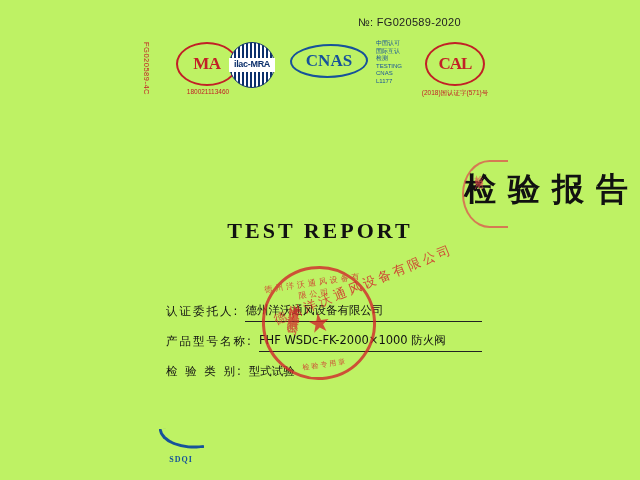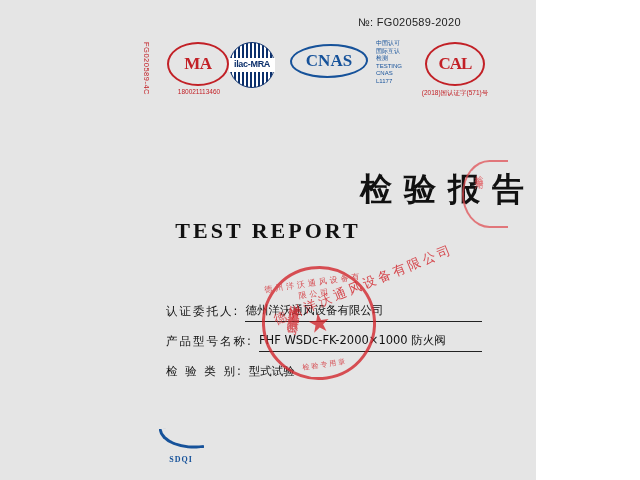--- a/index.html
+++ b/index.html
@@ -11,23 +11,23 @@
     width: 640px;
     height: 480px;
     overflow: hidden;
     font-family: "Liberation Sans", sans-serif;
     color: #1a1a1a;
     position: relative;
   }
   .page {
     position: absolute;
     left: 0; top: 0;
-    width: 536px;
+    width: 640px;
     height: 480px;
-    background: #e5e5e5;
+    background: #bef264;
   }
 
   
   .doc-no {
     position: absolute;
     left: 358px;
     top: 16px;
     font-size: 11px;
     letter-spacing: 0.3px;
     color: #222;
@@ -58,21 +58,21 @@
     width: 330px;
     height: 72px;
   }
 
   .logo {
     position: absolute;
     top: 0;
   }
 
   
-  .logo-cma { left: 4px; width: 64px; padding-left: 13px; }
+  .logo-cma { left: 13px; width: 64px; padding-left: 13px; }
   .cma-oval {
     width: 62px; height: 44px;
     border: 2.5px solid #c22026;
     border-radius: 50%;
     display: flex;
     align-items: center;
     justify-content: center;
     box-sizing: border-box;
   }
   .cma-text {

